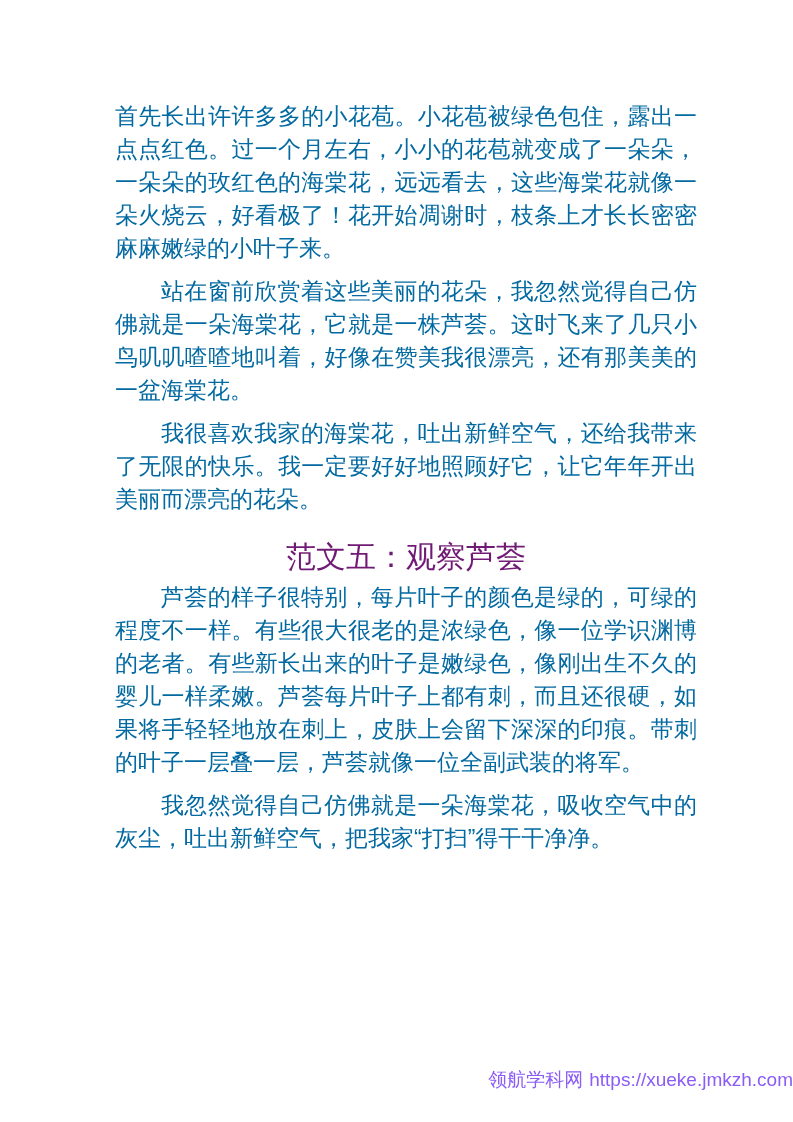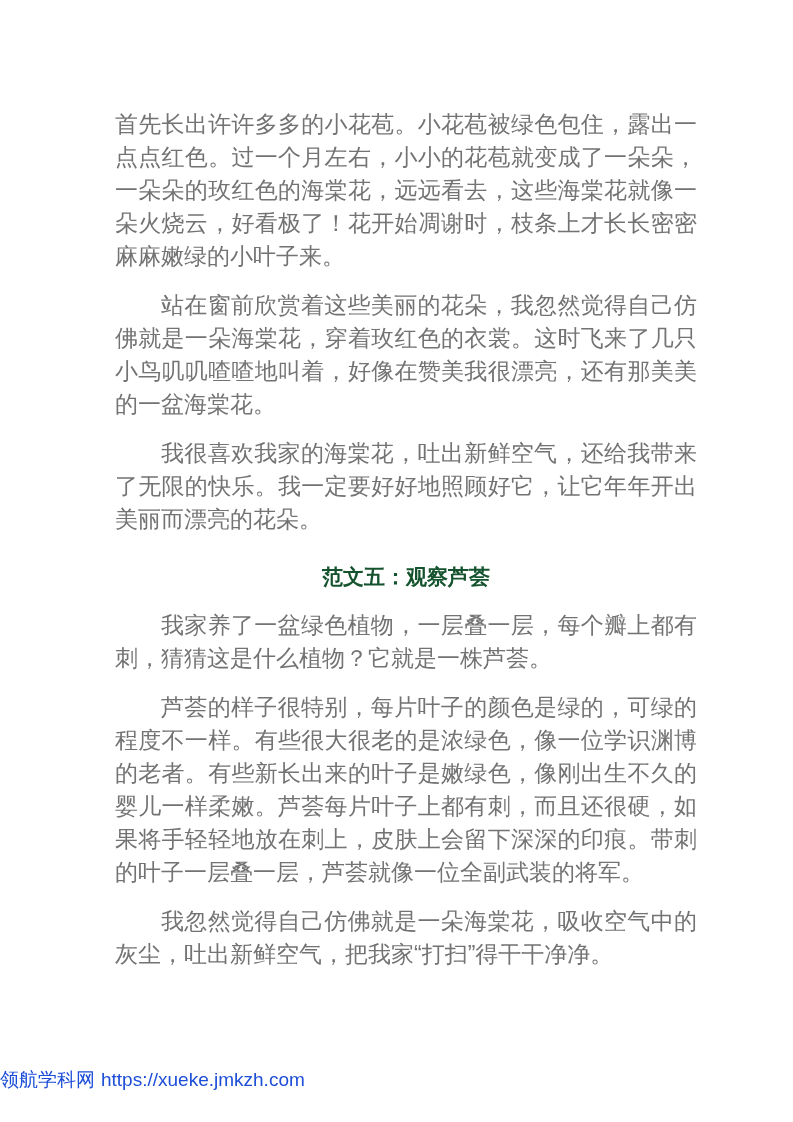--- a/index.html
+++ b/index.html
@@ -15,64 +15,63 @@
     overflow: hidden;
     font-family: "Liberation Sans", "DejaVu Sans", sans-serif;
   }
   .content {
     position: absolute;
     top: 92px;
     left: 115px;
     width: 582px;
   }
   .para {
-    margin: 16px 0 10px 0;
+    margin: 8px 0 10px 0;
     font-size: 23px;
     line-height: 33px;
-    color: #737373;
+    color: #0369a1;
     text-align: justify;
     word-break: break-all;
   }
   .para.indent {
     text-indent: 2em;
   }
   .section-heading {
     margin: 24px 0 2px 0;
-    font-size: 21px;
+    font-size: 30px;
     line-height: 33px;
-    font-weight: bold;
-    color: #14532d;
+    font-weight: normal;
+    color: #701a75;
     text-align: center;
   }
   .footer {
     position: absolute;
     left: 0;
     right: 0;
     bottom: 30px;
-    text-align: left;
+    text-align: right;
     font-size: 19px;
     line-height: 24px;
-    color: #1d4ed8;
+    color: #8b5cf6;
   }
   .footer .site-name {
     margin-right: 6px;
   }
 </style>
 </head>
 <body>
 
 <div class="page">
   <div class="content">
     <p class="para">首先长出许许多多的小花苞。小花苞被绿色包住，露出一点点红色。过一个月左右，小小的花苞就变成了一朵朵，一朵朵的玫红色的海棠花，远远看去，这些海棠花就像一朵火烧云，好看极了！花开始凋谢时，枝条上才长长密密麻麻嫩绿的小叶子来。</p>
-    <p class="para indent">站在窗前欣赏着这些美丽的花朵，我忽然觉得自己仿佛就是一朵海棠花，穿着玫红色的衣裳。这时飞来了几只小鸟叽叽喳喳地叫着，好像在赞美我很漂亮，还有那美美的一盆海棠花。</p>
+    <p class="para indent">站在窗前欣赏着这些美丽的花朵，我忽然觉得自己仿佛就是一朵海棠花，它就是一株芦荟。这时飞来了几只小鸟叽叽喳喳地叫着，好像在赞美我很漂亮，还有那美美的一盆海棠花。</p>
     <p class="para indent">我很喜欢我家的海棠花，吐出新鲜空气，还给我带来了无限的快乐。我一定要好好地照顾好它，让它年年开出美丽而漂亮的花朵。</p>
 
     <h2 class="section-heading">范文五：观察芦荟</h2>
 
-    <p class="para indent">我家养了一盆绿色植物，一层叠一层，每个瓣上都有刺，猜猜这是什么植物？它就是一株芦荟。</p>
     <p class="para indent">芦荟的样子很特别，每片叶子的颜色是绿的，可绿的程度不一样。有些很大很老的是浓绿色，像一位学识渊博的老者。有些新长出来的叶子是嫩绿色，像刚出生不久的婴儿一样柔嫩。芦荟每片叶子上都有刺，而且还很硬，如果将手轻轻地放在刺上，皮肤上会留下深深的印痕。带刺的叶子一层叠一层，芦荟就像一位全副武装的将军。</p>
     <p class="para indent">我忽然觉得自己仿佛就是一朵海棠花，吸收空气中的灰尘，吐出新鲜空气，把我家“打扫”得干干净净。</p>
   </div>
 
   <div class="footer">
     <span class="site-name">领航学科网</span><span>https://xueke.jmkzh.com</span>
   </div>
 </div>
 
 </body></html>

